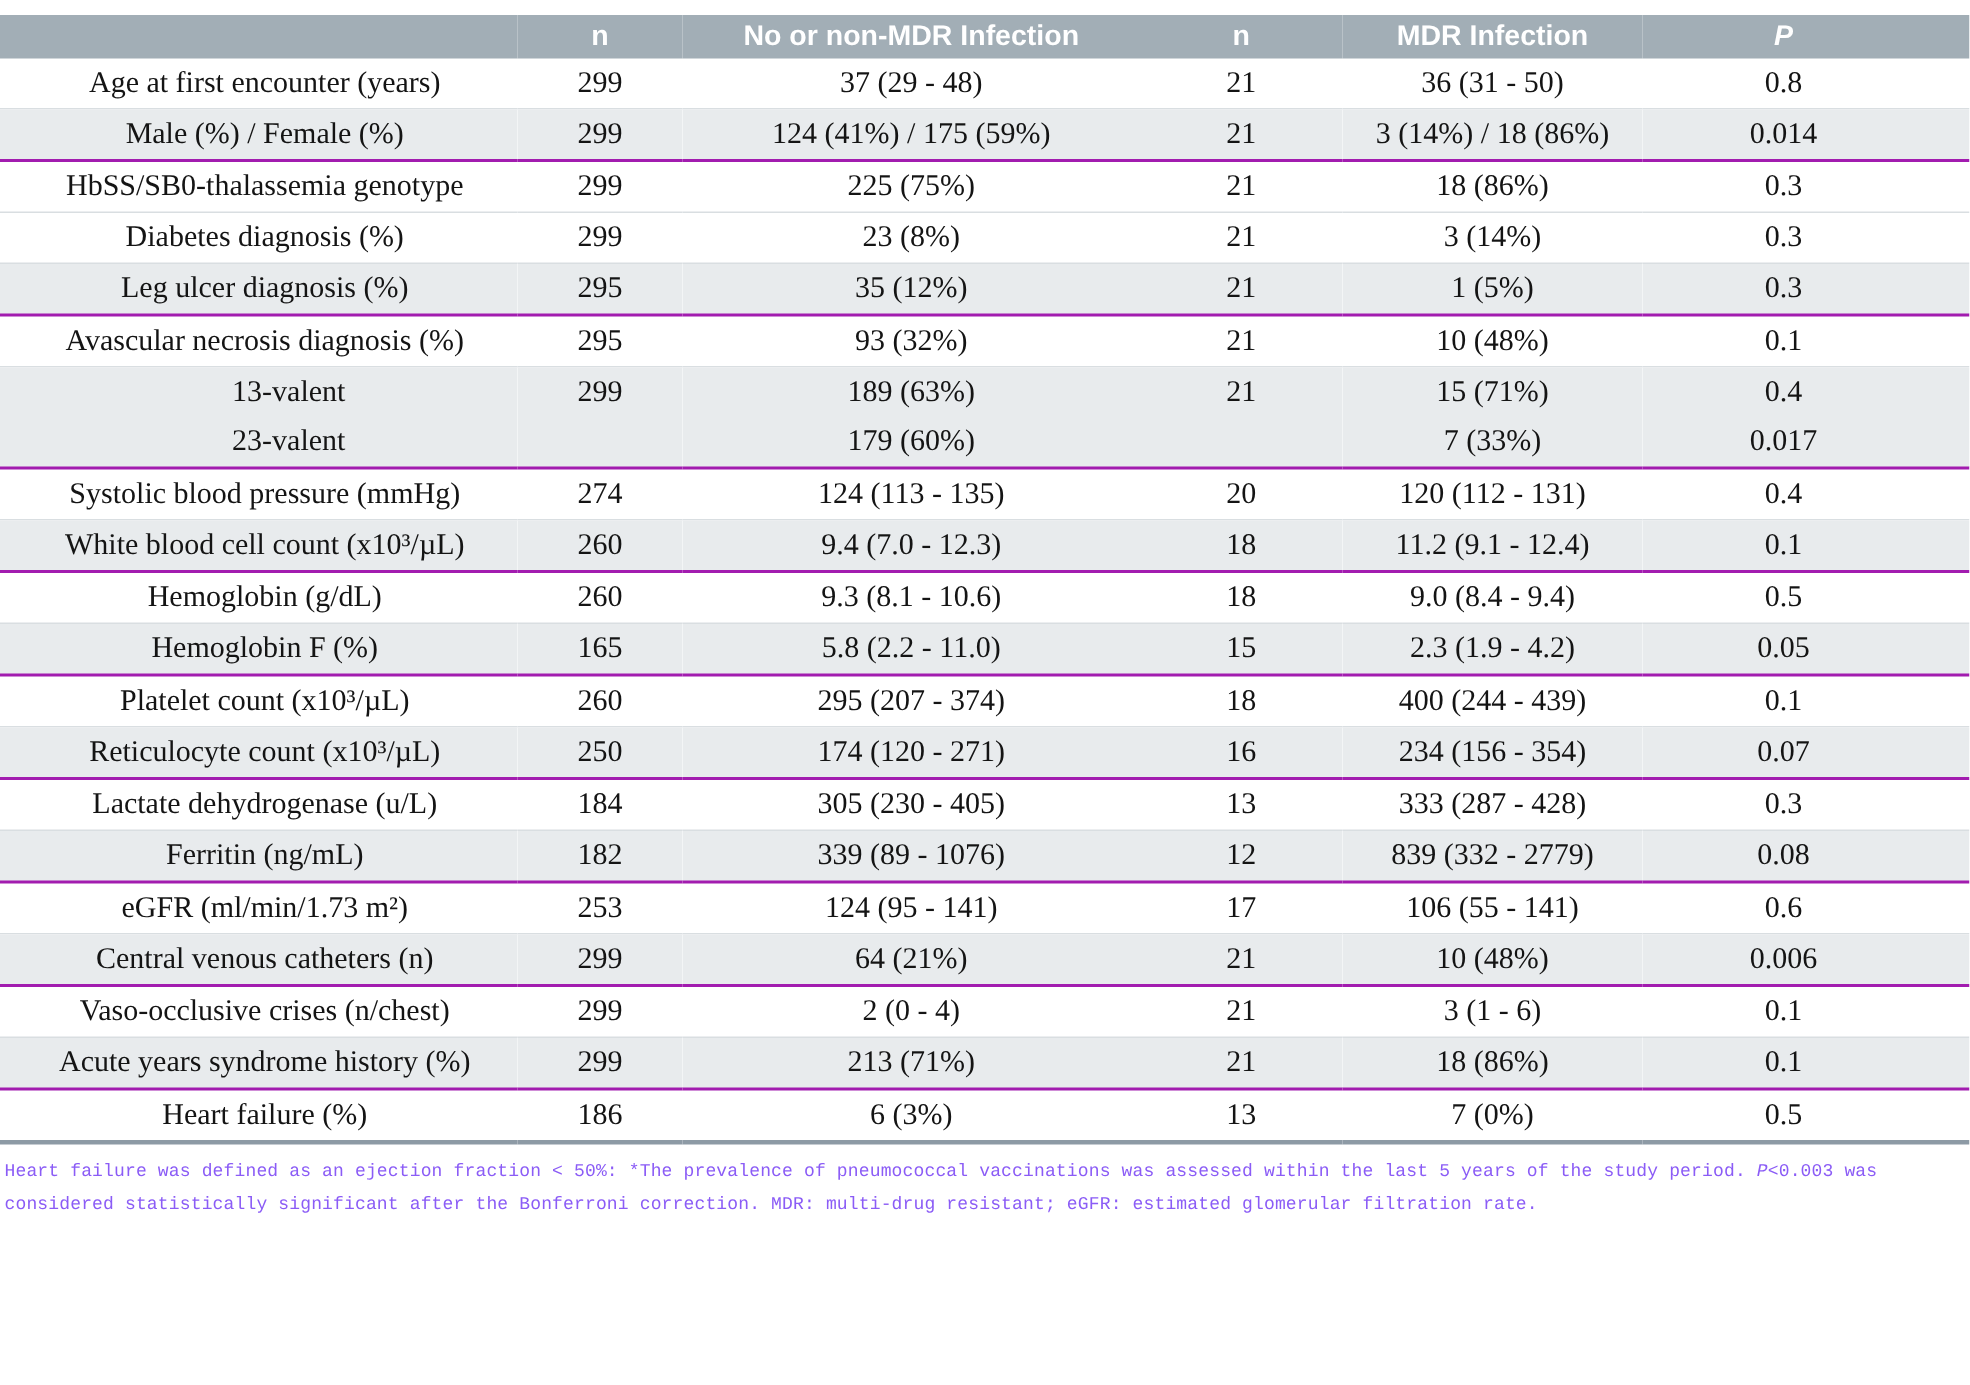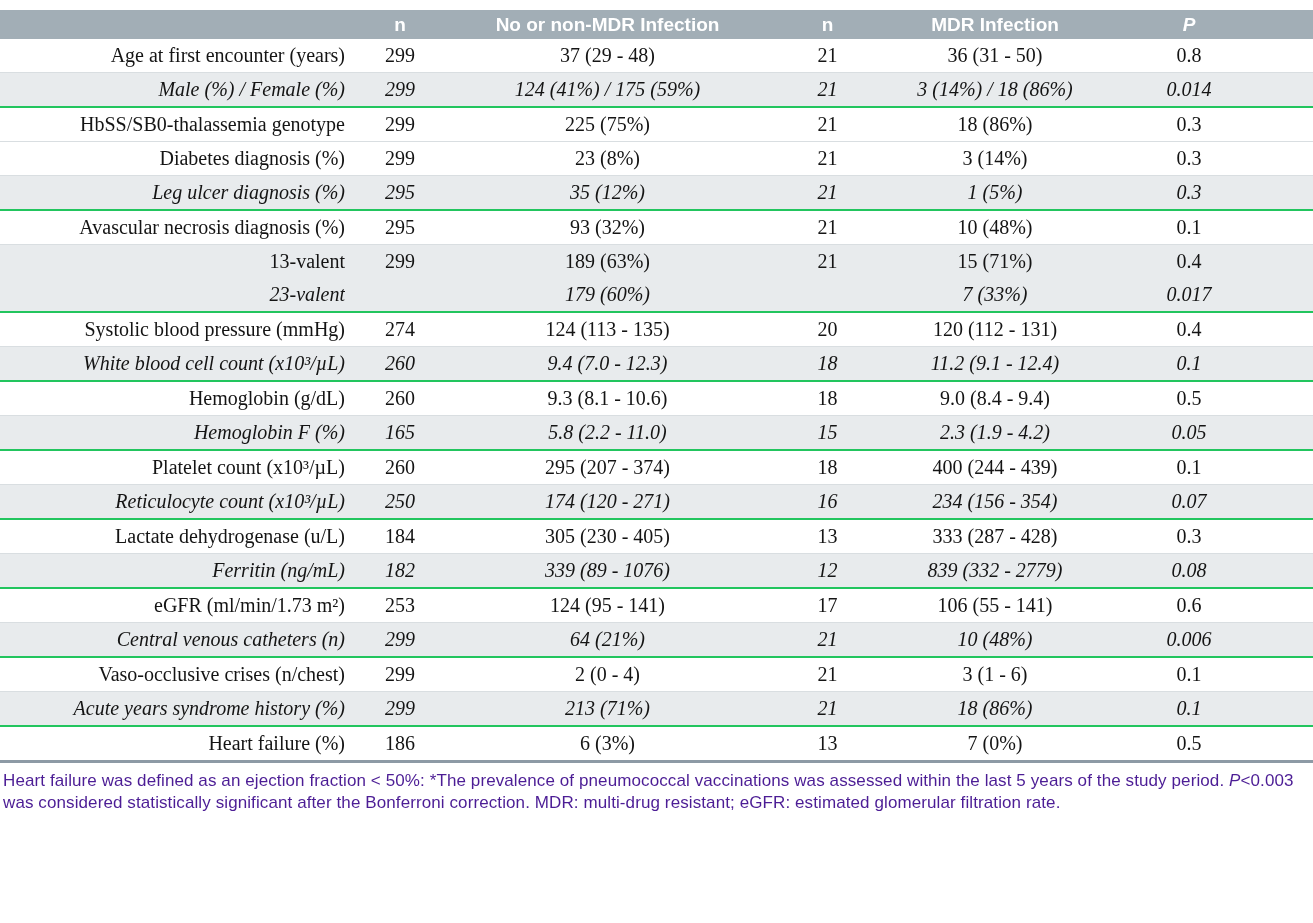--- a/index.html
+++ b/index.html
@@ -14,31 +14,31 @@
   thead th{
     background:#a2aeb6;color:#ffffff;
     font-family:"Liberation Sans", sans-serif;font-weight:bold;font-size:19px;
     height:29px;text-align:center;padding:0;
   }
   thead th.p-col{font-style:italic;padding-right:30px;}
   tbody td{
     font-size:20px;height:33px;text-align:center;padding:0;vertical-align:middle;
     white-space:nowrap;overflow:hidden;
   }
-  tbody td.label-cell{text-align:right;padding-left:8px;}
+  tbody td.label-cell{text-align:center;padding-left:8px;}
   tbody tr.indent td.label-cell{padding-left:40px;}
   tbody td.p-cell{padding-right:30px;}
   tr.row-white td{background:#ffffff;}
   tr.row-gray td{background:#e8ebed;}
   tr.sep-light td{border-bottom:1px solid #d9dee1;}
-  tr.sep-dark td{border-bottom:2px solid #22c55e;font-style:italic;}
+  tr.sep-dark td{border-bottom:2px solid #a21caf;}
   tr.sep-none td{border-bottom:none;}
   .footnote{
-    font-family:Liberation Sans, sans-serif;
-    font-size:17px;line-height:22px;color:#4c1d95;
+    font-family:Liberation Mono, monospace;
+    font-size:12px;line-height:22px;color:#8b5cf6;
     margin:7px 2px 0 3px;letter-spacing:0.1px;
   }
   .footnote .p-italic{font-style:italic;}
 </style>
 </head>
 <body>
 
 <table class="tbl">
   <colgroup>
     <col class="c-label">

